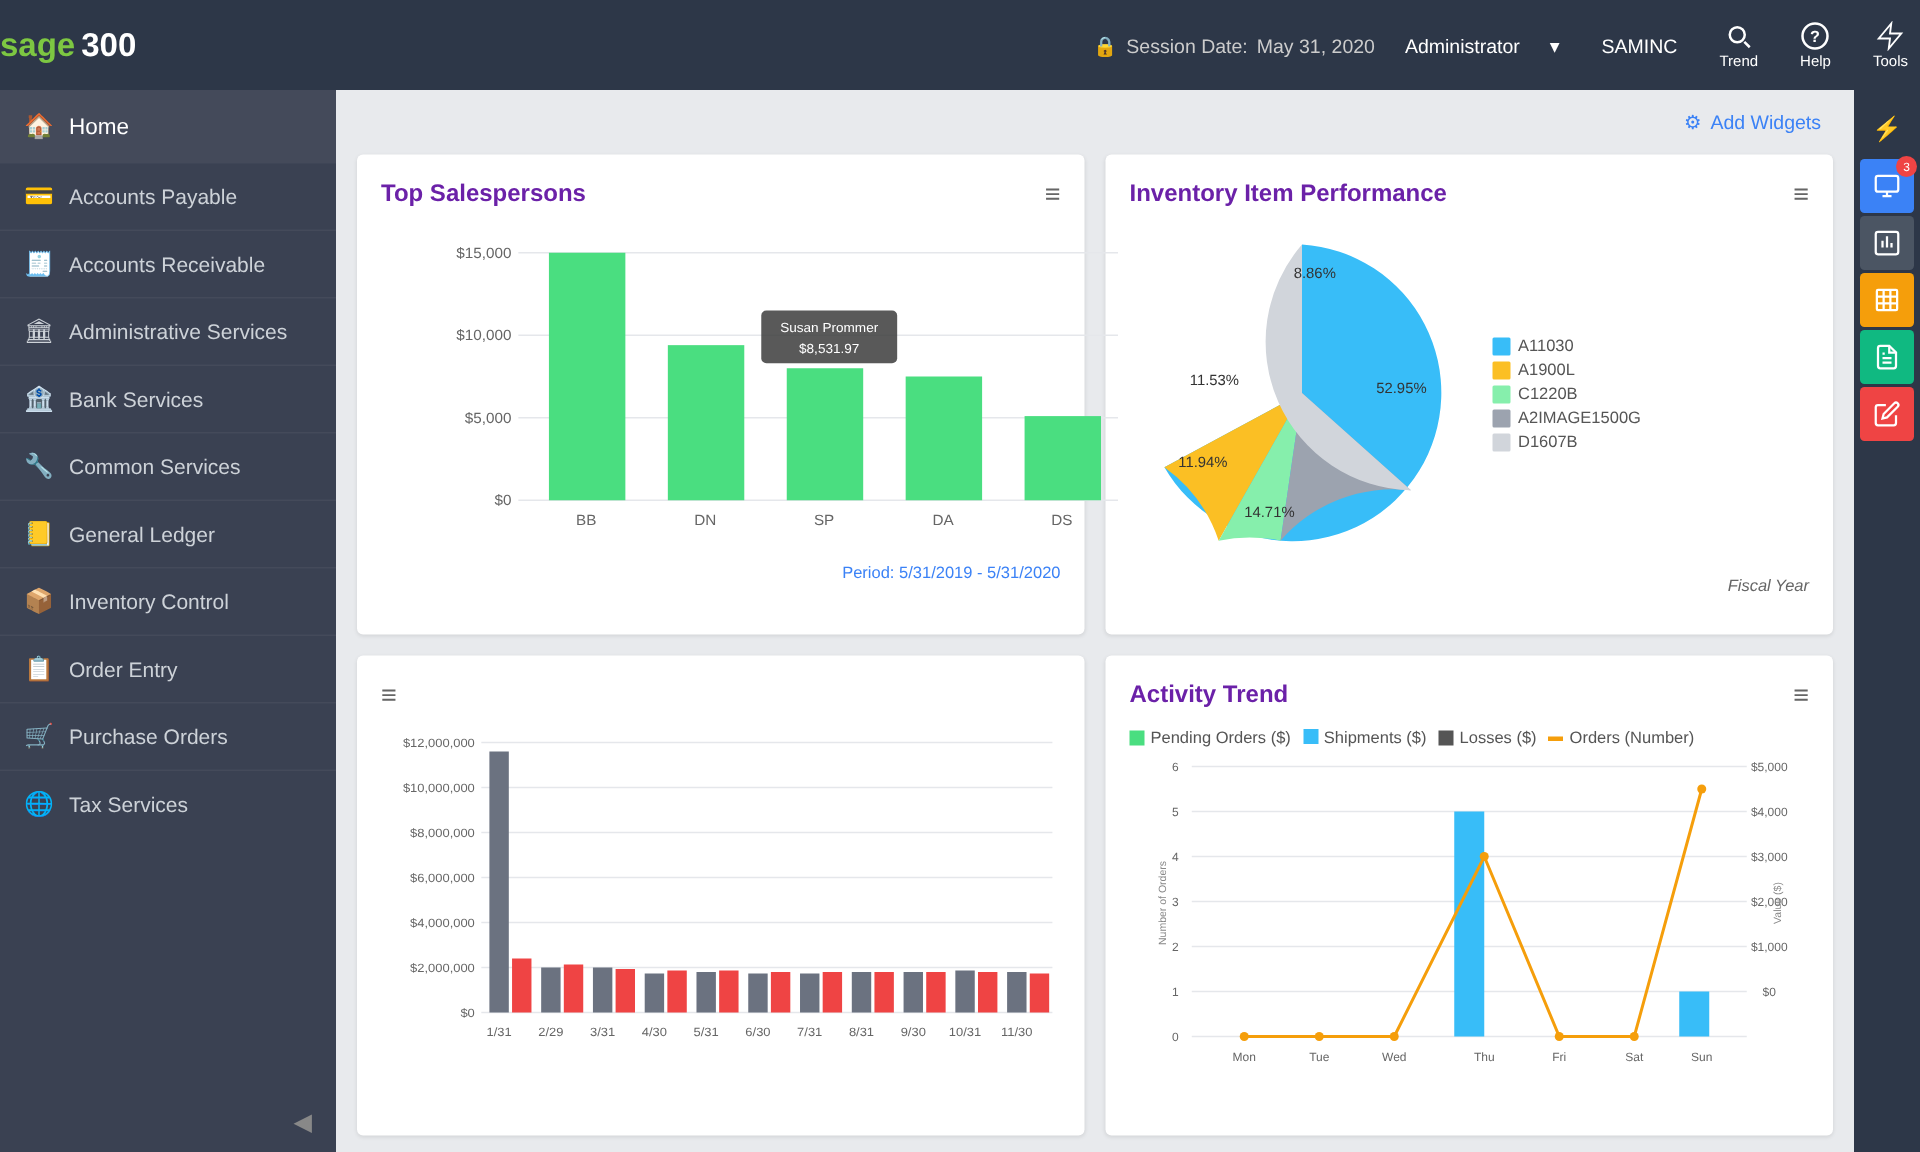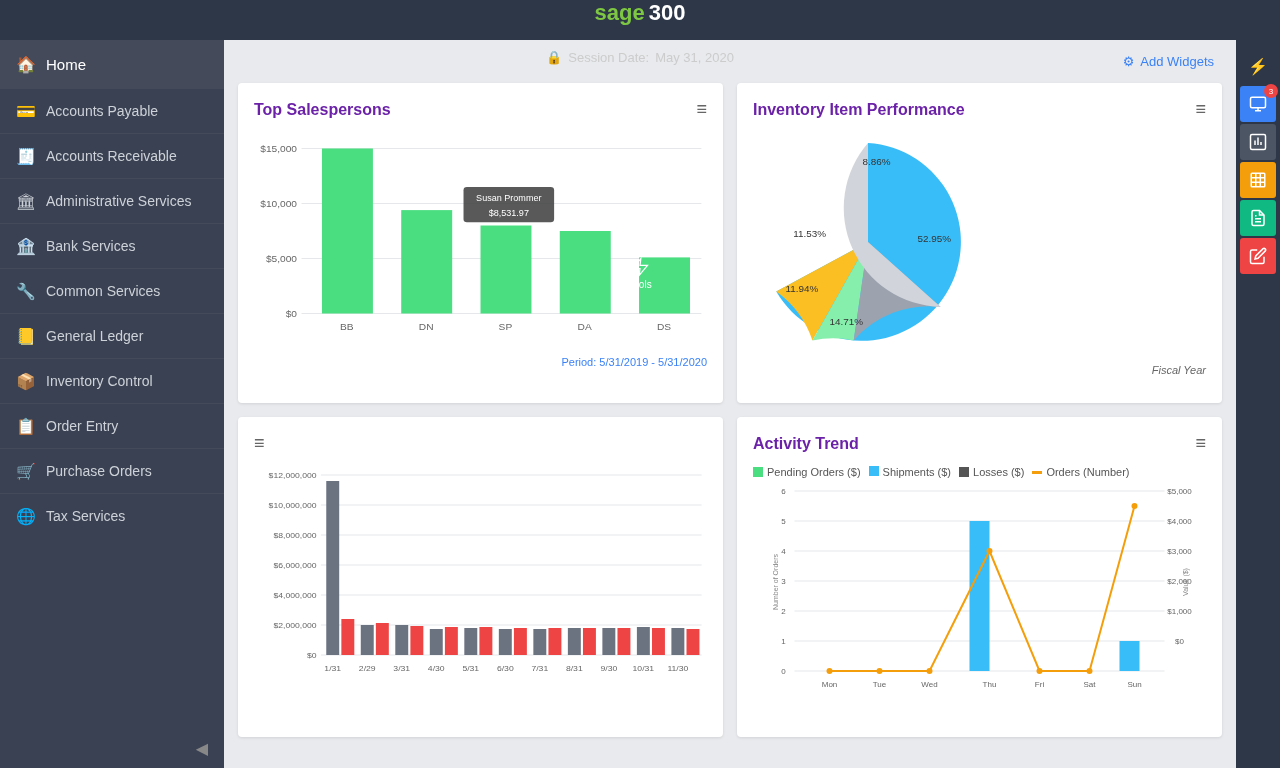--- a/index.html
+++ b/index.html
@@ -1,28 +1,27 @@
 <!DOCTYPE html>
 <html><head>
   <meta charset="utf-8">
   <style>
     * { box-sizing: border-box; margin: 0; padding: 0; }
     body { font-family: Arial, sans-serif; background: #e8eaed; display: flex; flex-direction: column; height: 768px; overflow: hidden; }
 
     
     .topbar {
       background: #2d3748;
-      height: 40px;
-      display: flex;
-      align-items: center;
-      padding: 0 12px;
+      height: 60px;
+      display: flex;
+      align-items: center;
+      padding: 0 0;
       gap: 12px;
       flex-shrink: 0;
       z-index: 10;
-      flex-direction: column;
     }
     .logo {
       display: flex;
       align-items: center;
       gap: 4px;
     }
     .logo-sage {
       color: #7dc742;
       font-size: 22px;
       font-weight: bold;
@@ -37,21 +36,21 @@
       display: flex;
       align-items: center;
       gap: 6px;
       color: #ccc;
       font-size: 13px;
     }
     .lock-icon { font-size: 13px; color: #aaa; }
     .admin-dropdown {
       display: flex;
       align-items: center;
-      gap: 8px;
+      gap: 20px;
       color: white;
       font-size: 13px;
       cursor: pointer;
       padding: 4px 8px;
       border-radius: 3px;
     }
     .saminc {
       color: white;
       font-size: 13px;
       padding: 4px 8px;
@@ -203,20 +202,21 @@
       color: #666;
       font-size: 18px;
     }
 
     
     .bar-chart-container {
       width: 100%;
       height: 220px;
       position: relative;
       margin-top: 8px;
+      margin-left: 44px;
     }
     .bar-chart-svg { width: 100%; height: 100%; }
     .chart-legend {
       display: flex;
       align-items: center;
       gap: 6px;
       font-size: 11px;
       color: #555;
       margin-bottom: 4px;
     }
@@ -451,20 +451,42 @@
               <path d="M100,100 L87,189.5 A90,90 0 0 1 166,159 Z" fill="#9ca3af"></path>
 
               <path d="M100,100 L166,159 A90,90 0 0 1 100,10 Z" fill="#d1d5db"></path>
 
               <text x="145" y="100" font-size="9" fill="#333">52.95%</text>
               <text x="65" y="175" font-size="9" fill="#333">14.71%</text>
               <text x="25" y="145" font-size="9" fill="#333">11.94%</text>
               <text x="32" y="95" font-size="9" fill="#333">11.53%</text>
               <text x="95" y="30" font-size="9" fill="#333">8.86%</text>
             </svg>
+          </div>
+          <div class="pie-legend">
+            <div class="pie-legend-item">
+              <div class="pie-legend-color" style="background:#38bdf8;"></div>
+              <span>A11030</span>
+            </div>
+            <div class="pie-legend-item">
+              <div class="pie-legend-color" style="background:#fbbf24;"></div>
+              <span>A1900L</span>
+            </div>
+            <div class="pie-legend-item">
+              <div class="pie-legend-color" style="background:#86efac;"></div>
+              <span>C1220B</span>
+            </div>
+            <div class="pie-legend-item">
+              <div class="pie-legend-color" style="background:#9ca3af;"></div>
+              <span>A2IMAGE1500G</span>
+            </div>
+            <div class="pie-legend-item">
+              <div class="pie-legend-color" style="background:#d1d5db;"></div>
+              <span>D1607B</span>
+            </div>
           </div>
         </div>
         <div class="fiscal-year-label">Fiscal Year</div>
       </div>
 
       <div class="widget-card">
         <div class="widget-header">
           <span class="widget-menu">≡</span>
         </div>
         <div class="income-chart-container">

